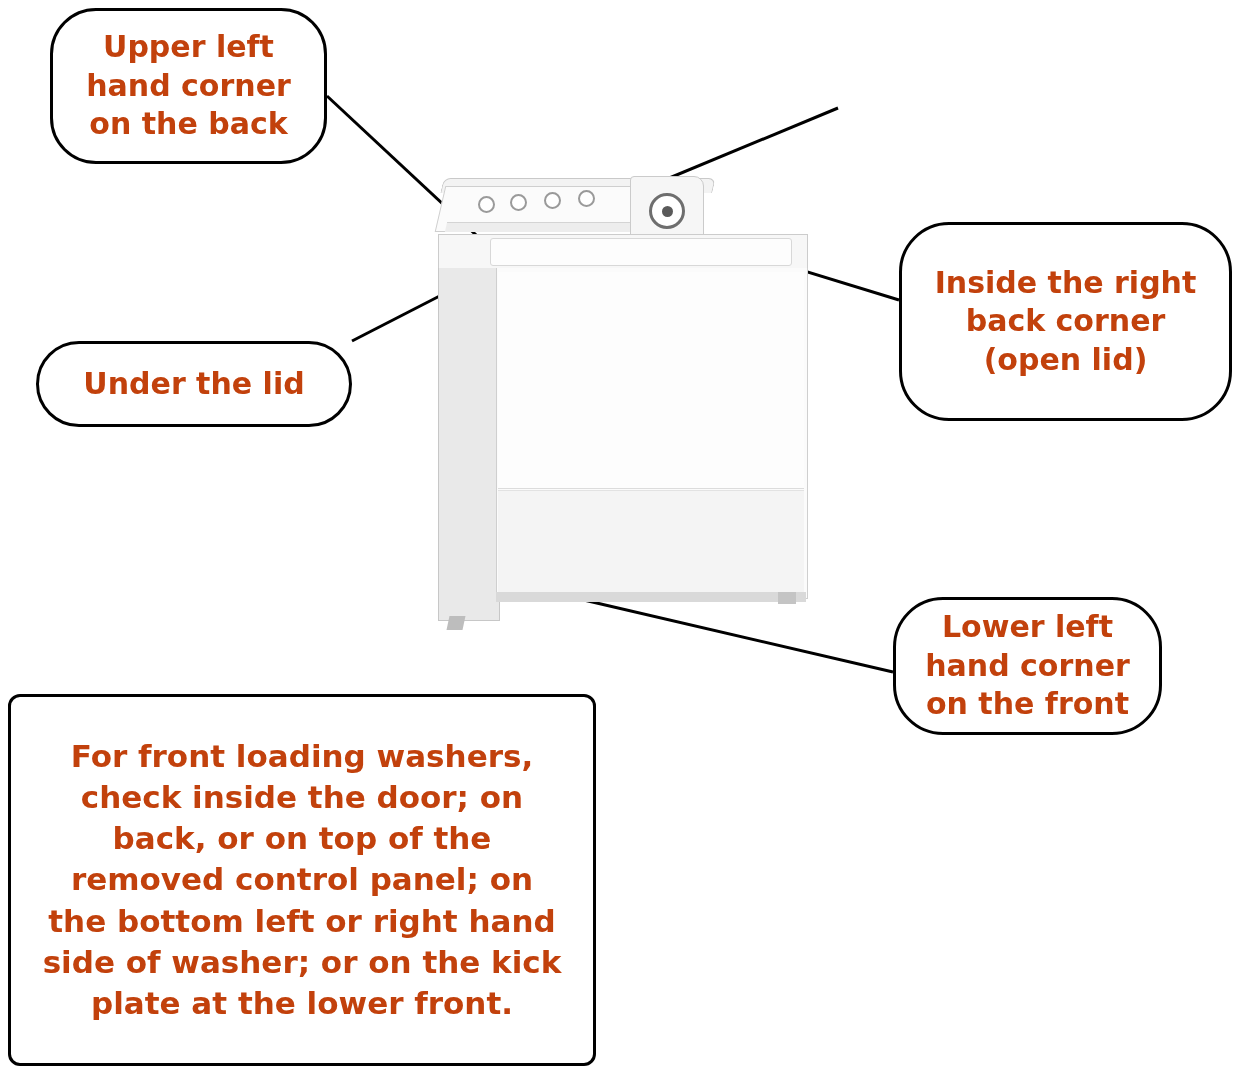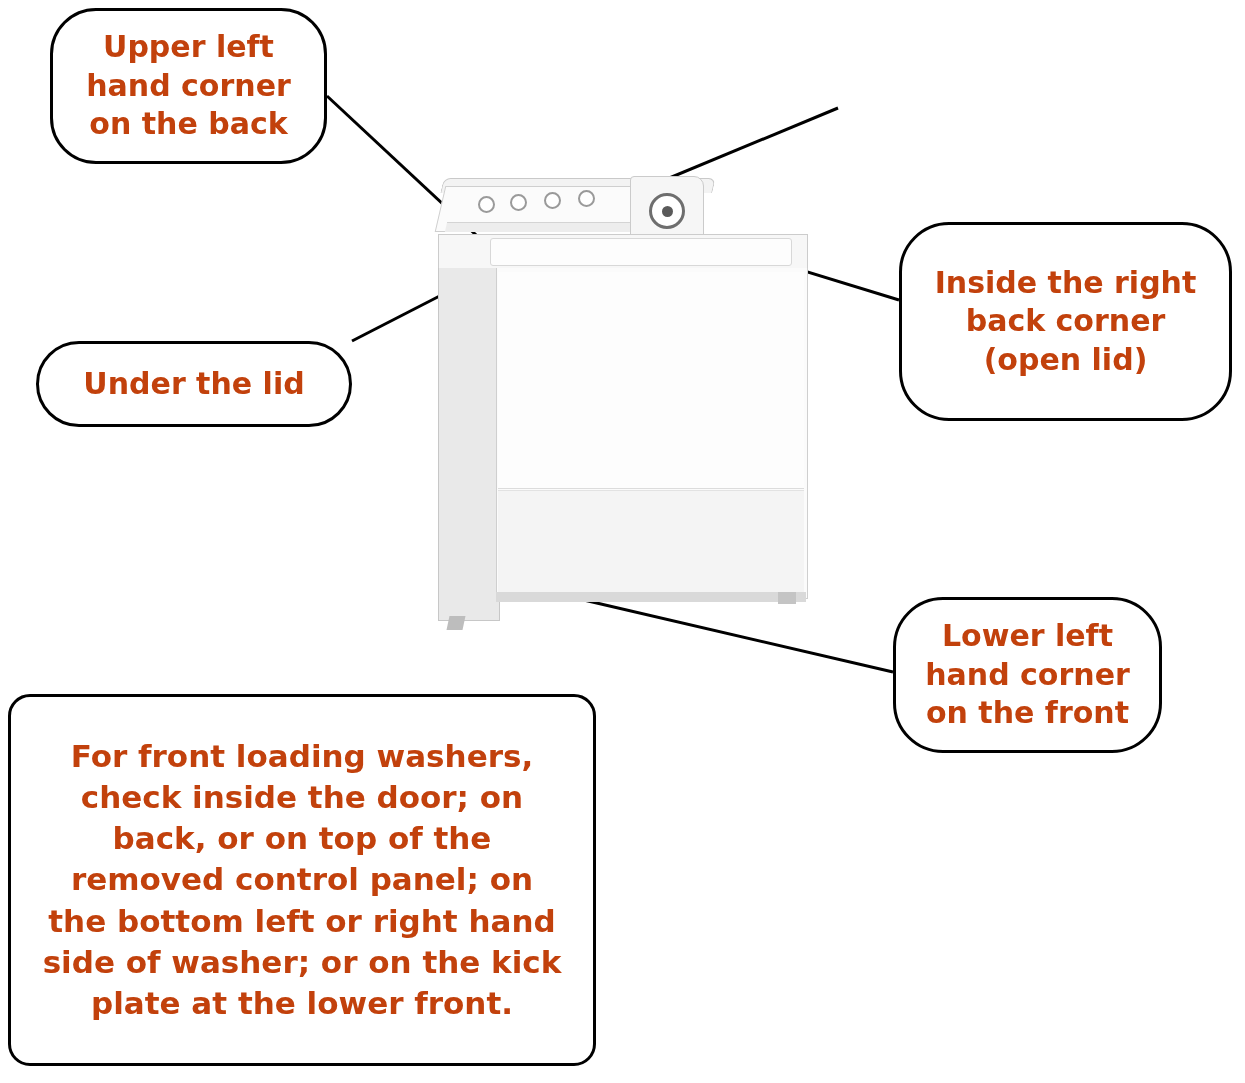--- a/index.html
+++ b/index.html
@@ -42,26 +42,26 @@
   }
   #co-inside-right {
     left: 899px; top: 222px; width: 333px; height: 199px;
     font-size: 30px; border-radius: 50px;
   }
   #co-under-lid {
     left: 36px;  top: 303px; width: 316px; height: 86px;
     font-size: 30px; border-radius: 43px; margin-top: 38px;
   }
   #co-lower-left {
-    left: 893px; top: 597px; width: 269px; height: 156px;
+    left: 893px; top: 597px; width: 269px; height: 138px;
     font-size: 30px; border-radius: 50px;
   }
   #co-front-loading {
     left: 8px;   top: 694px; width: 588px; height: 372px;
-    font-size: 31px; border-radius: 22px; line-height: 1.33;
+    font-size: 31px; border-radius: 12px; line-height: 1.33;
   }
 
   
   #lines {
     position: absolute;
     left: 0; top: 0;
     width: 1245px; height: 1083px;
     pointer-events: none;
   }
 

